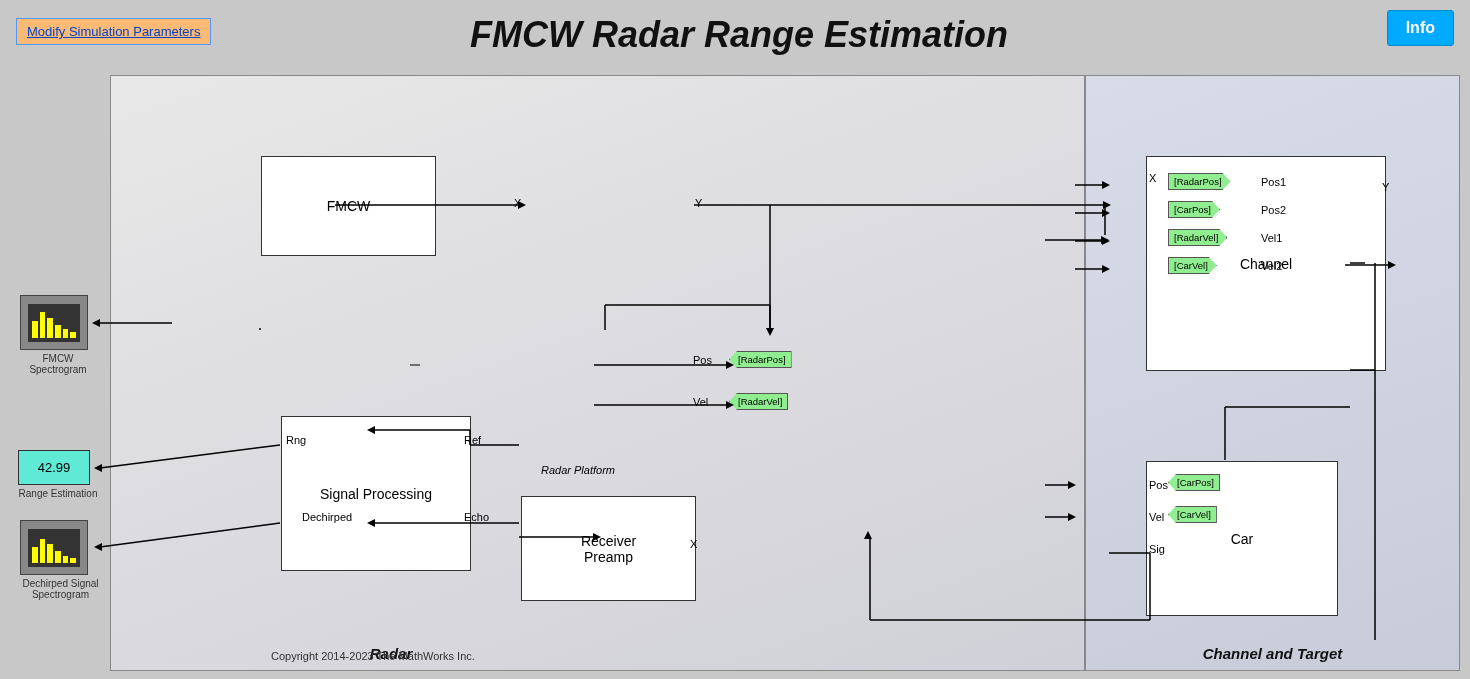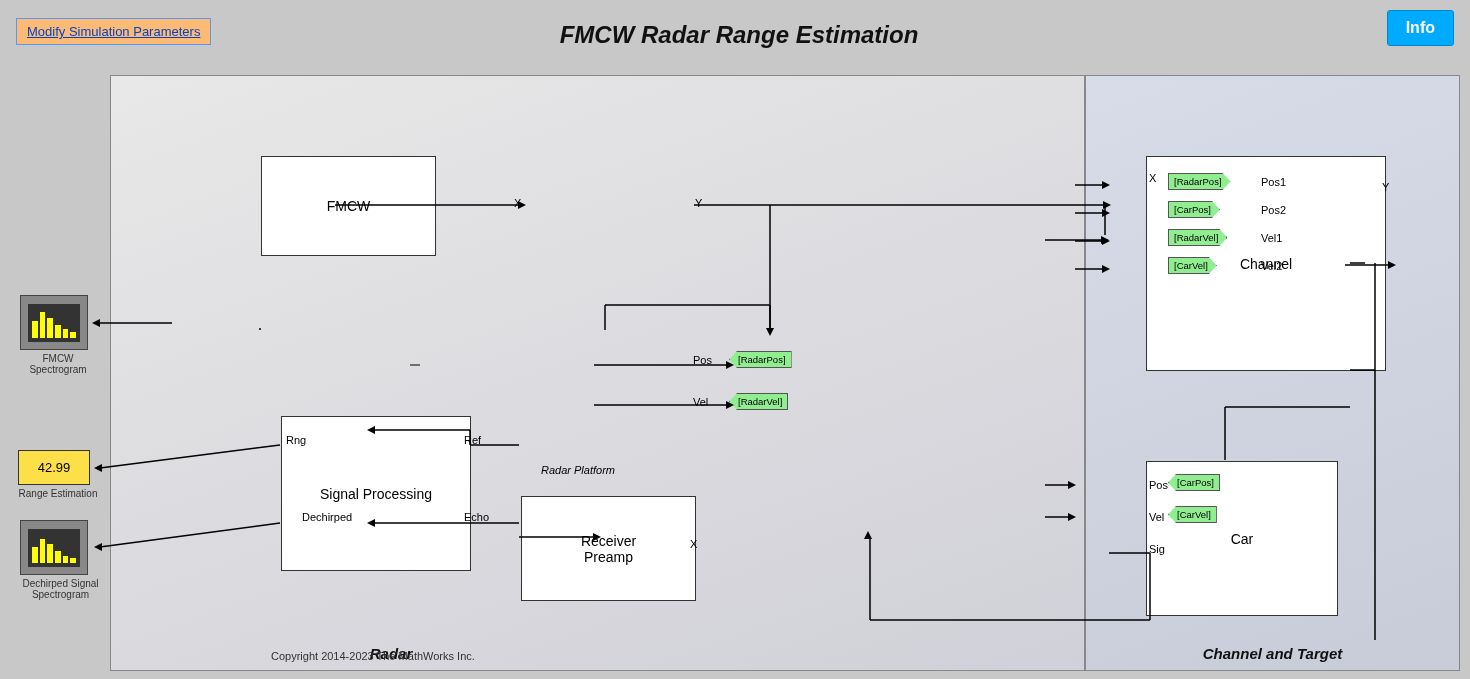--- a/index.html
+++ b/index.html
@@ -28,21 +28,21 @@
       top: 18px;
       background: #fdba74;
       border: 1.5px solid #5599ff;
       color: #0044cc;
       font-size: 13px;
       padding: 5px 10px;
       cursor: pointer;
       text-decoration: underline;
     }
     #page-title {
-      font-size: 24px;
+      font-size: 36px;
       font-weight: bold;
       font-style: italic;
       color: #111;
       margin-left: 8px;
     }
     #info-btn {
       position: absolute;
       right: 16px;
       top: 10px;
       background: #00aaff;
@@ -152,21 +152,21 @@
       position: absolute;
       top: 0; left: 0;
       width: 100%;
       height: 100%;
       pointer-events: none;
     }
 
     
     .display-block {
       position: absolute;
-      background: #fde047;
+      background: #5eead4;
       border: 1.5px solid #333;
       display: flex;
       align-items: center;
       justify-content: center;
       font-size: 12px;
     }
 
     
     .copyright {
       position: absolute;

